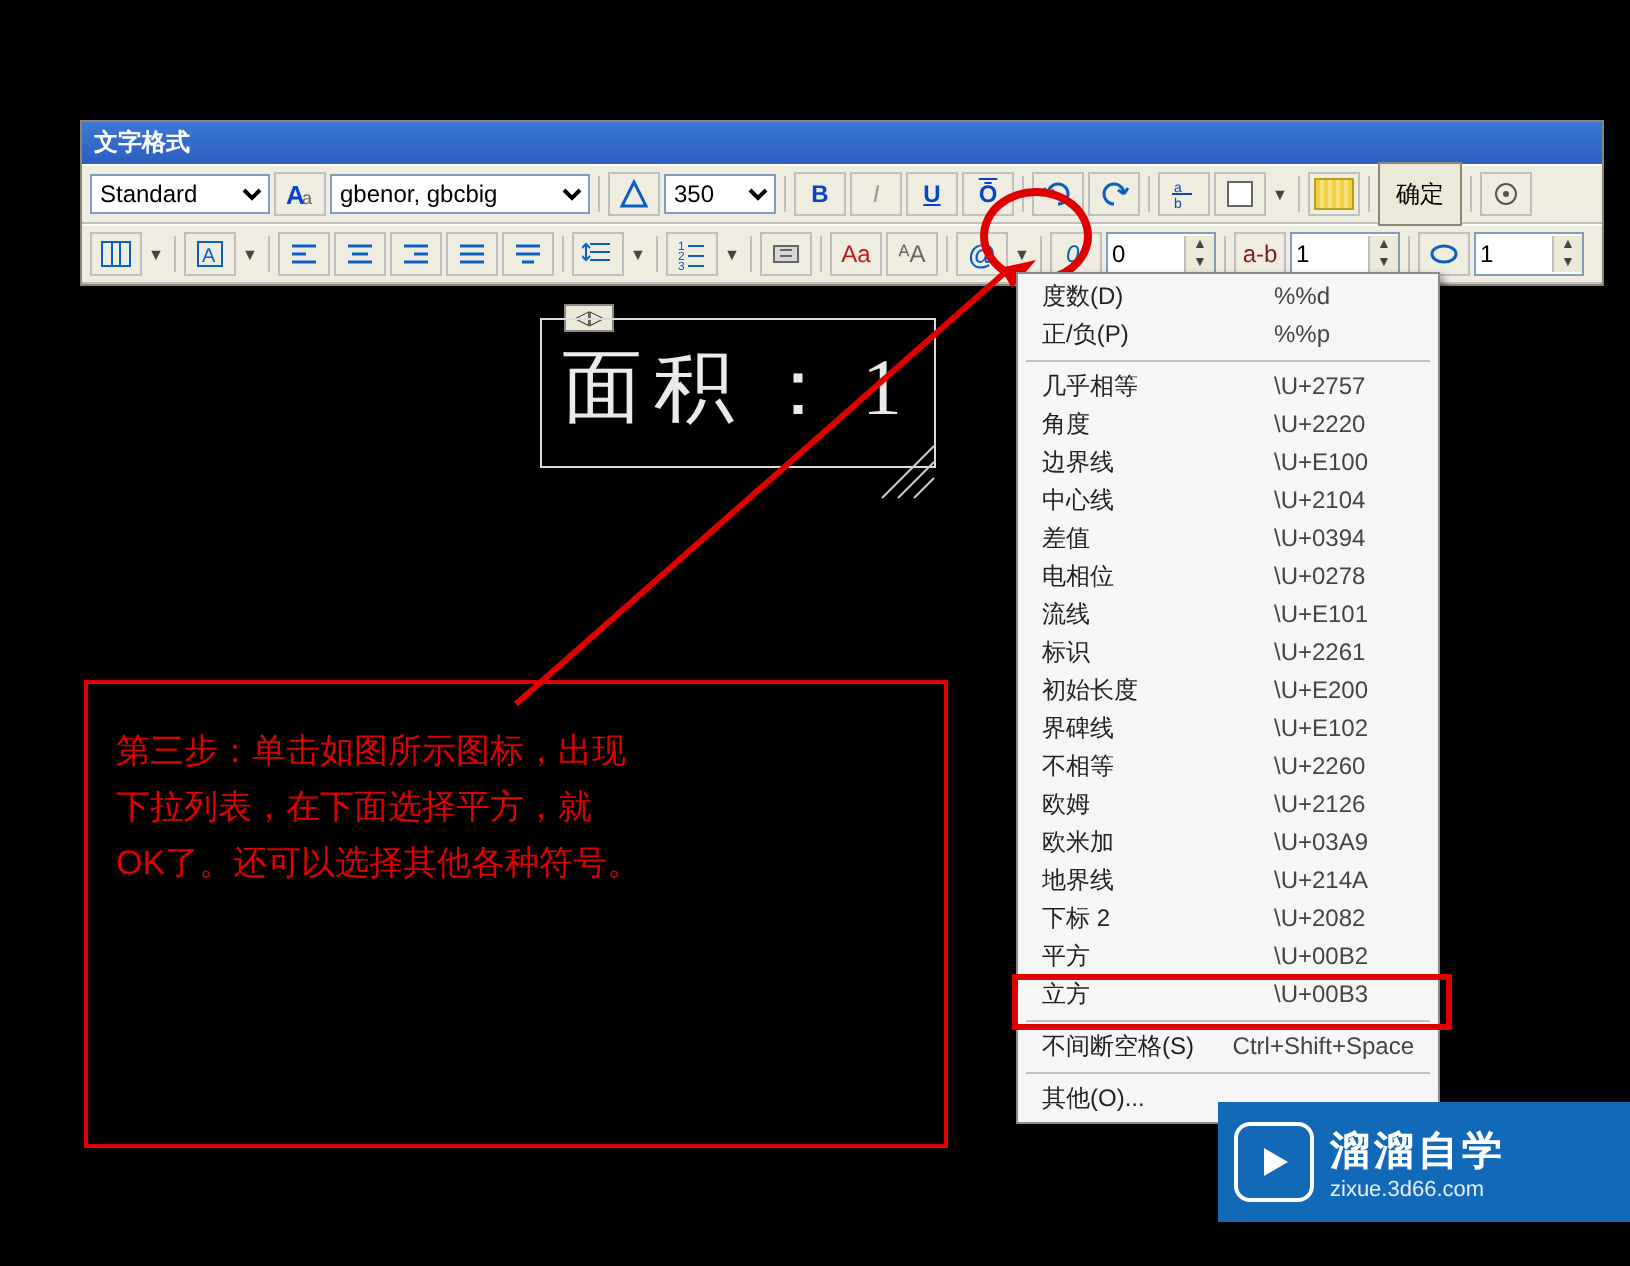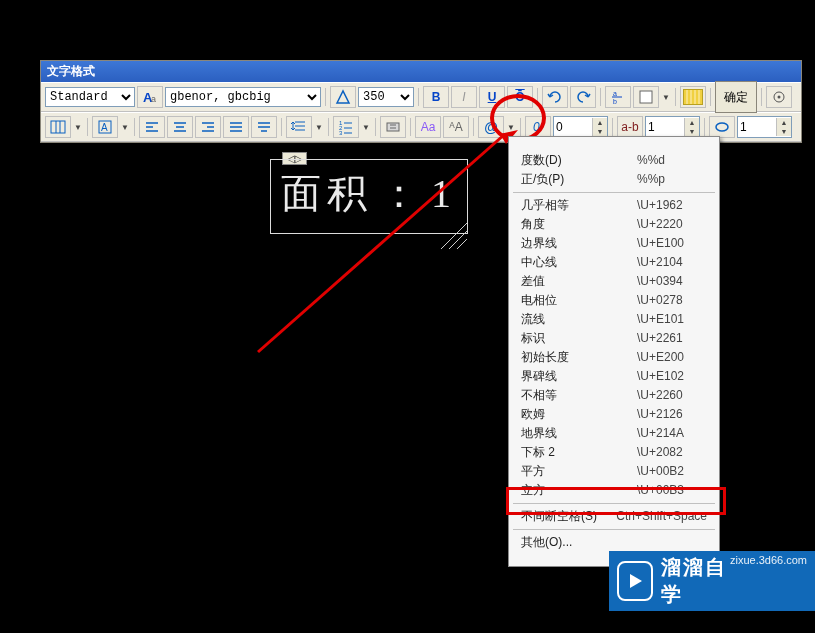--- a/index.html
+++ b/index.html
@@ -42,21 +42,20 @@
     border-top: 1px solid #fff;
     border-bottom: 1px solid #c0c0c0;
     background: #efece0;
     height: 24px;
   }
   .sel {
     height: 20px;
     font-size: 12px;
     background: #fff;
     border: 1px solid #7f9db9;
-    font-family: Liberation Mono, monospace;
   }
   .btn {
     min-width: 20px;
     height: 20px;
     background: #efece0;
     border: 1px solid #c0c0c0;
     display: inline-flex;
     align-items: center;
     justify-content: center;
     font-size: 12px;
@@ -194,21 +193,21 @@
   .menu {
     position: absolute;
     left: 508px;
     top: 136px;
     width: 210px;
     background: #f6f6f6;
     border: 1px solid #8a8a8a;
     box-shadow: 2px 2px 4px rgba(0,0,0,0.4);
     font-size: 12px;
     color: #222;
-    padding: 14px 0;
+    padding: 2px 0;
   }
   .menu .item {
     display: flex;
     justify-content: space-between;
     padding: 1px 12px;
     line-height: 17px;
   }
   .menu .divider {
     height: 1px;
     background: #c0c0c0;
@@ -245,21 +244,21 @@
     gap: 8px;
   }
   .wm-icon {
     width: 36px; height: 36px;
     border: 2px solid #fff;
     border-radius: 8px;
     display: flex;
     align-items: center;
     justify-content: center;
   }
-  .wm-text { display: flex; flex-direction: row; }
+  .wm-text { display: flex; flex-direction: column; }
   .wm-main { font-size: 20px; font-weight: bold; letter-spacing: 2px; }
   .wm-sub { font-size: 11px; opacity: 0.9; }
 </style>
 </head>
 <body>
 
 <div class="canvas">
 
   <div class="panel">
     <div class="titlebar">文字格式</div>
@@ -267,21 +266,21 @@
     <div class="row">
       <select class="sel" style="width:90px">
         <option>Standard</option>
       </select>
       <span class="btn">
         <svg class="ico" viewBox="0 0 16 16">
             <text x="1" y="13" font-size="13" font-weight="bold" fill="#0645c8">A</text>
             <text x="9" y="13" font-size="9" fill="#666">a</text>
           </svg>
       </span>
-      <select class="sel" style="width:156px">
+      <select class="sel" style="width:130px">
         <option>gbenor, gbcbig</option>
       </select>
       <span class="sep"></span>
       <span class="btn">
         <svg class="ico" viewBox="0 0 16 16">
             <path d="M2 14 L8 2 L14 14 Z" fill="none" stroke="#0a60c0" stroke-width="1.5"></path>
           </svg>
       </span>
       <select class="sel" style="width:56px">
         <option>350</option>
@@ -410,21 +409,21 @@
       <span class="drop">▼</span>
       <span class="sep"></span>
       <span class="btn">
           <svg class="ico" viewBox="0 0 16 16">
             <rect x="2" y="4" width="12" height="8" fill="#d8d8d8" stroke="#666"></rect>
             <line x1="5" y1="6" x2="11" y2="6" stroke="#666"></line>
             <line x1="5" y1="9" x2="11" y2="9" stroke="#666"></line>
           </svg>
         </span>
       <span class="sep"></span>
-      <span class="btn" style="color:#8b5cf6">Aa</span>
+      <span class="btn" style="color:#b91c1c">Aa</span>
       <span class="btn" style="color:#666">ᴬA</span>
       <span class="sep"></span>
 
       <span class="btn" style="font-weight:bold; color:#0a60c0; font-size:14px">@</span>
       <span class="drop">▼</span>
       <span class="sep"></span>
 
       <span class="btn" style="font-style:italic;color:#0a60c0">0/</span>
       <span class="spin">
         <input value="0" style="">
@@ -476,34 +475,39 @@
     </div>
   </div>
 
   <div class="red-ellipse"></div>
 
   <svg class="red-line" viewBox="0 0 270 230">
     <line x1="255" y1="4" x2="8" y2="222" stroke="#e00000" stroke-width="3"></line>
     <polygon points="268,0 250,4 256,14" fill="#e00000"></polygon>
   </svg>
 
+  <div class="instr">
+    <div>第三步：单击如图所示图标，出现</div>
+    <div>下拉列表，在下面选择平方，就</div>
+    <div>OK了。还可以选择其他各种符号。</div>
+  </div>
 
   <div class="menu" id="symbol-menu">
       <div class="item">
         <span>度数(D)</span>
         <span class="code">%%d</span>
       </div>
       <div class="item">
         <span>正/负(P)</span>
         <span class="code">%%p</span>
       </div>
       <div class="divider"></div>
       <div class="item">
         <span>几乎相等</span>
-        <span class="code">\U+1962</span>
+        <span class="code">\U+2757</span>
       </div>
       <div class="item">
         <span>角度</span>
         <span class="code">\U+2220</span>
       </div>
       <div class="item">
         <span>边界线</span>
         <span class="code">\U+E100</span>
       </div>
       <div class="item">
@@ -534,20 +538,24 @@
         <span>界碑线</span>
         <span class="code">\U+E102</span>
       </div>
       <div class="item">
         <span>不相等</span>
         <span class="code">\U+2260</span>
       </div>
       <div class="item">
         <span>欧姆</span>
         <span class="code">\U+2126</span>
+      </div>
+      <div class="item">
+        <span>欧米加</span>
+        <span class="code">\U+03A9</span>
       </div>
       <div class="item">
         <span>地界线</span>
         <span class="code">\U+214A</span>
       </div>
       <div class="item">
         <span>下标 2</span>
         <span class="code">\U+2082</span>
       </div>
       <div class="item">

